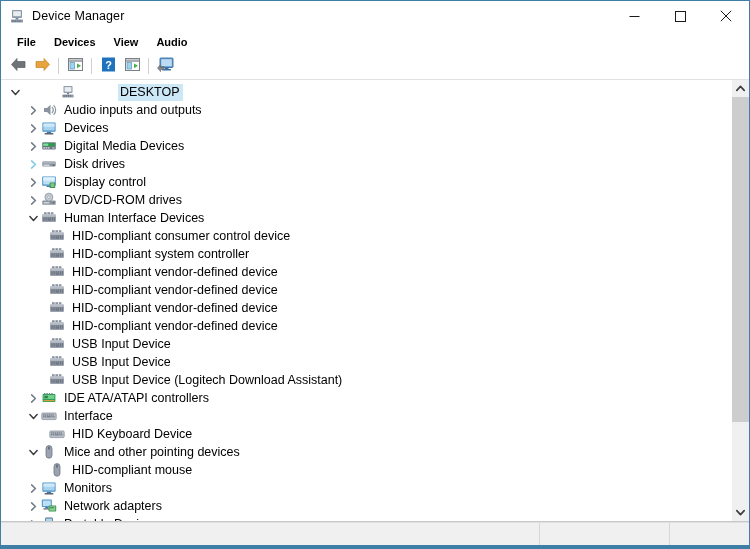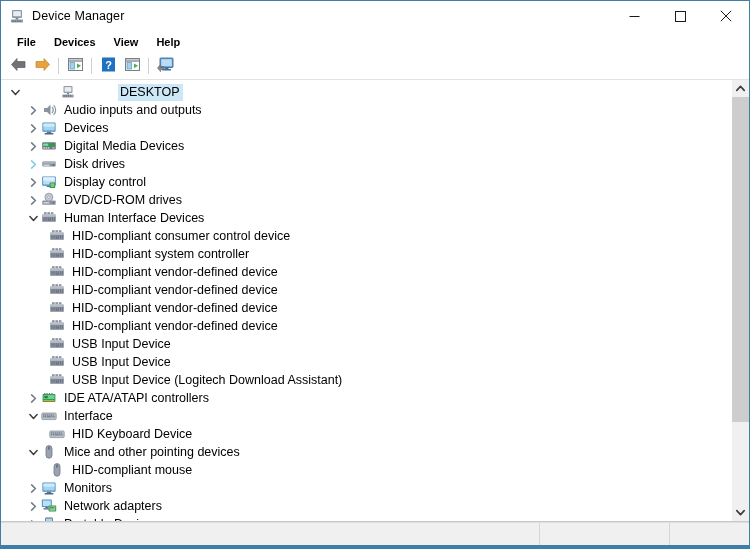--- a/index.html
+++ b/index.html
@@ -265,21 +265,21 @@
             <line x1="11.2" y1="0.8" x2="0.8" y2="11.2" stroke="#1a1a1a" stroke-width="1"></line>
           </svg>
       </div>
     </div>
   </div>
 
   <div class="menubar">
     <div class="menu-item">File</div>
     <div class="menu-item">Devices</div>
     <div class="menu-item">View</div>
-    <div class="menu-item">Help</div>
+    <div class="menu-item">Audio</div>
   </div>
 
   <div class="toolbar">
     <div class="tb-btn">
       <span>
         <svg width="17" height="15" viewBox="0 0 17 15">
           <path d="M7 1.5 L1.5 7.5 L7 13.5 L7 10.5 L15 10.5 L15 4.5 L7 4.5 Z" fill="#6f7277" stroke="#5a5d61" stroke-width="0.7" stroke-linejoin="round"></path>
         </svg>
       </span>
     </div>

